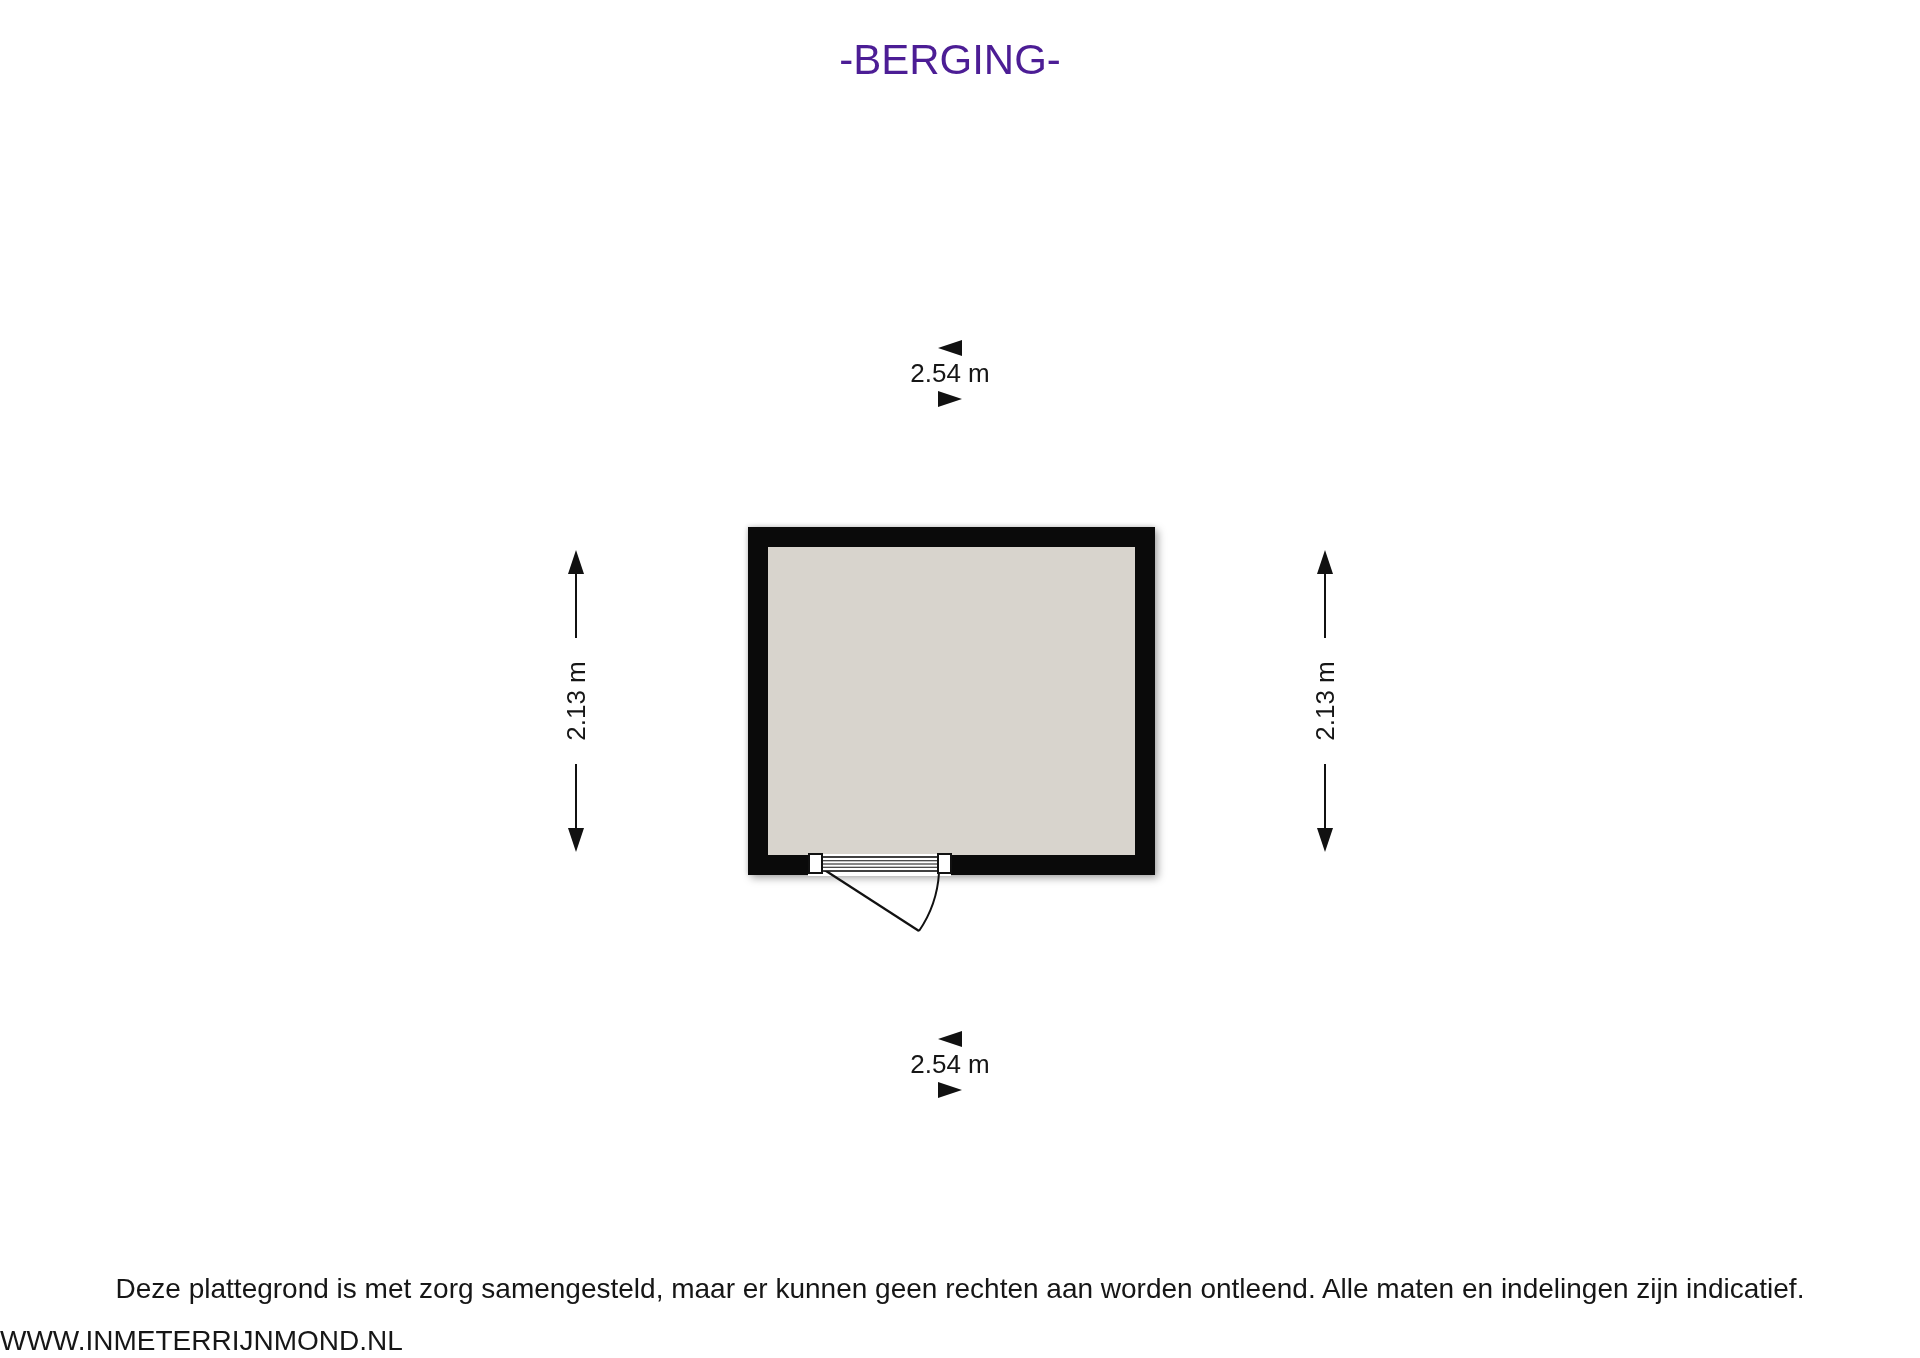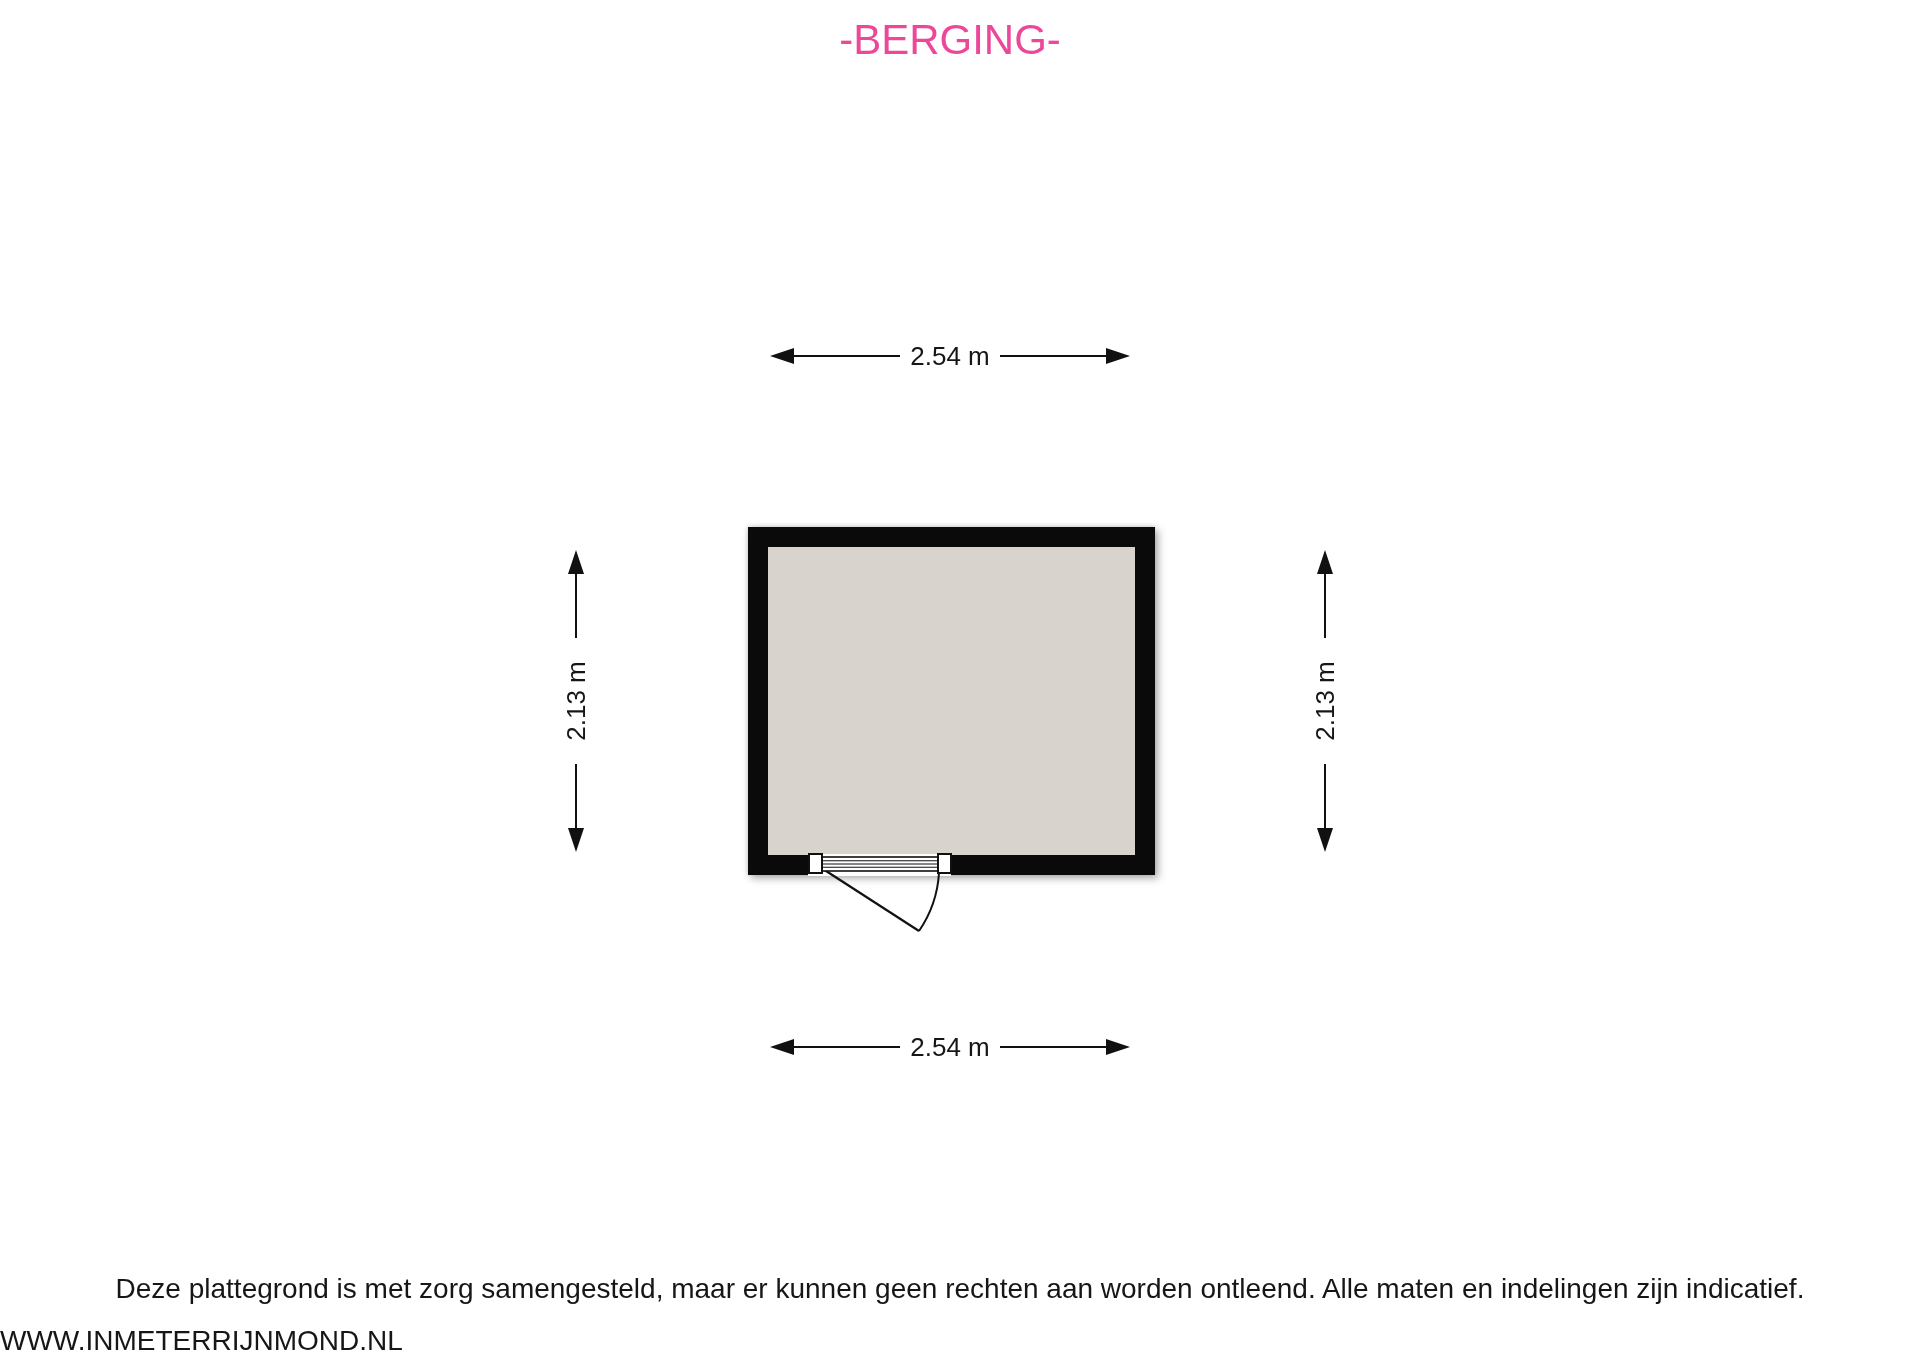--- a/index.html
+++ b/index.html
@@ -26,30 +26,31 @@
     text-align: center;
   }
   .title-line1 {
     font-size: 42px;
     line-height: 54px;
     color: #161616;
   }
   .title-line2 {
     font-size: 42px;
     line-height: 52px;
-    color: #ec4899;
+    color: #4c1d95;
+    margin-top: 20px;
   }
 
   
   .dim {
     position: absolute;
     display: flex;
     align-items: center;
   }
-  .dim-h { height: 32px; }
+  .dim-h { height: 32px; flex-direction: column; }
   .dim-v { flex-direction: column; width: 32px; }
 
   .dlabel {
     font-size: 26px;
     color: #161616;
     padding: 0 10px;
     white-space: nowrap;
   }
   .dline-h {
     flex: 1 1 auto;

